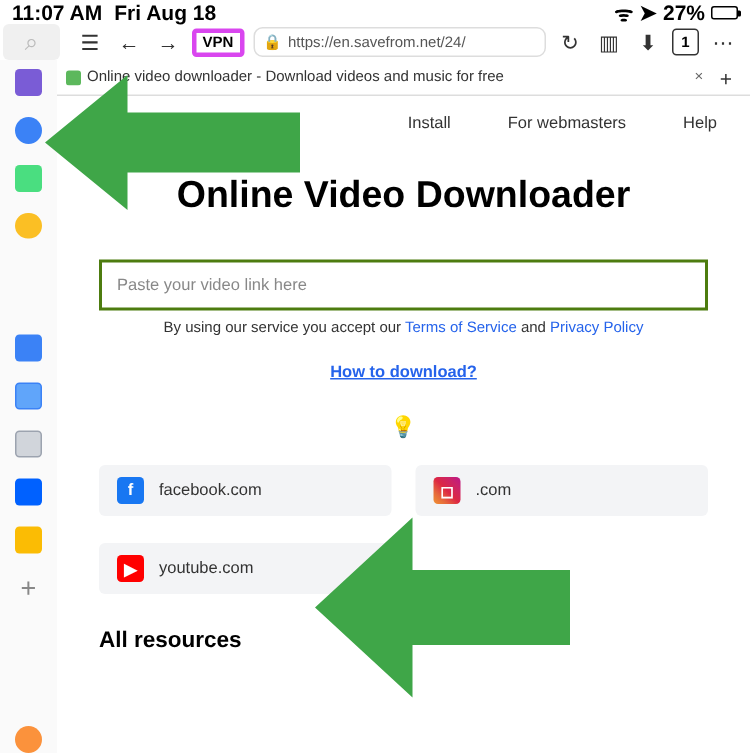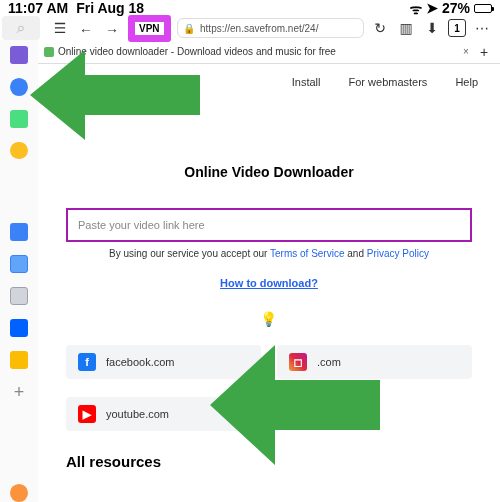--- a/index.html
+++ b/index.html
@@ -9,21 +9,21 @@
   .status-left { display: flex; gap: 8px; }
   .status-right { display: flex; gap: 4px; align-items: center; }
   .battery { width: 18px; height: 9px; border: 1px solid #000; border-radius: 2px; position: relative; }
   .battery::after { content: ""; position: absolute; right: -3px; top: 2px; width: 2px; height: 4px; background: #000; border-radius: 0 1px 1px 0; }
   .battery-fill { width: 27%; height: 100%; background: #000; }
   
   .top-row { display: flex; height: 24px; }
   .search-corner { width: 38px; height: 24px; background: #f0f0f0; display: flex; align-items: center; justify-content: center; border-radius: 4px; margin: 0 2px; }
   .toolbar { flex: 1; display: flex; align-items: center; gap: 6px; padding: 0 8px; }
   .tb-icon { width: 20px; height: 20px; display: flex; align-items: center; justify-content: center; font-size: 14px; color: #333; }
-  .vpn { font-size: 10px; font-weight: 700; border: 7px solid #d946ef; border-radius: 3px; padding: 1px 4px; }
+  .vpn { font-size: 10px; font-weight: 700; border: 3px solid #d946ef; border-radius: 3px; padding: 1px 4px; }
   .urlbar { flex: 1; background: #fff; border: 1px solid #ddd; border-radius: 6px; height: 20px; display: flex; align-items: center; padding: 0 6px; font-size: 10px; color: #555; }
   .lock { margin-right: 4px; }
   .tabcount { width: 18px; height: 18px; border: 1.5px solid #333; border-radius: 3px; font-size: 10px; display: flex; align-items: center; justify-content: center; font-weight: 600; }
   
   .main { display: flex; height: calc(502px - 40px); }
   .sidebar { width: 38px; display: flex; flex-direction: column; align-items: center; padding-top: 6px; gap: 14px; background: #fafafa; }
   .sb-icon { width: 18px; height: 18px; border-radius: 3px; }
   .sb-folder { background: #7a5cd6; }
   .sb-compass { background: #3b82f6; border-radius: 50%; }
   .sb-shield { background: #4ade80; }
@@ -38,26 +38,26 @@
   .sidebar-gap { height: 36px; }
   .sidebar-gap2 { height: 56px; }
   
   .content { flex: 1; overflow: hidden; position: relative; }
   .tab-strip { display: flex; align-items: center; height: 24px; border-bottom: 1px solid #ddd; padding: 0 6px; font-size: 10px; }
   .tab-title { flex: 1; overflow: hidden; white-space: nowrap; text-overflow: ellipsis; color: #333; display: flex; align-items: center; gap: 4px; }
   .favicon { width: 10px; height: 10px; background: #5cb85c; border-radius: 2px; display: inline-block; }
   .tab-close { width: 16px; color: #666; text-align: center; }
   .tab-add { width: 20px; color: #333; text-align: center; font-size: 14px; }
   
-  .page-header { display: flex; justify-content: flex-end; padding: 12px 22px 0; gap: 28px; font-size: 11px; color: #333; }
+  .page-header { display: flex; justify-content: flex-end; padding: 12px 22px 0; gap: 38px; font-size: 11px; color: #333; }
   
   .page-body { padding: 28px 28px 0; }
-  h1 { text-align: center; font-size: 14px; font-weight: 700; margin-bottom: 28px; margin-top: 48px; }
+  h1 { text-align: center; font-size: 25px; font-weight: 700; margin-bottom: 28px; }
   .search-row { display: flex; gap: 10px; }
-  .link-input { flex: 1; border: 2px solid #a21caf; height: 34px; padding: 0 10px; font-size: 11px; color: #888; display: flex; align-items: center; }
+  .link-input { flex: 1; border: 2px solid #4d7c0f; height: 34px; padding: 0 10px; font-size: 11px; color: #888; display: flex; align-items: center; }
   .dl-btn { background: #8bc34a; color: #fff; padding: 0 14px; height: 34px; display: flex; align-items: center; font-size: 11px; font-weight: 600; border-radius: 2px; }
   .terms { text-align: center; font-size: 10px; margin-top: 6px; color: #333; }
   .terms a { color: #2563eb; }
   .howto { text-align: center; margin-top: 18px; font-size: 11px; font-weight: 700; }
   .howto a { color: #2563eb; text-decoration: underline; }
   .note { text-align: center; font-size: 10px; color: #666; margin-top: 22px; display: flex; align-items: center; justify-content: center; gap: 6px; }
   .bulb { color: #fbbf24; font-size: 14px; }
   
   .srow { display: flex; gap: 16px; margin-top: 18px; }
   .site-btn { flex: 1; background: #f3f4f6; border-radius: 4px; height: 34px; display: flex; align-items: center; gap: 10px; padding: 0 12px; font-size: 11px; color: #333; }

